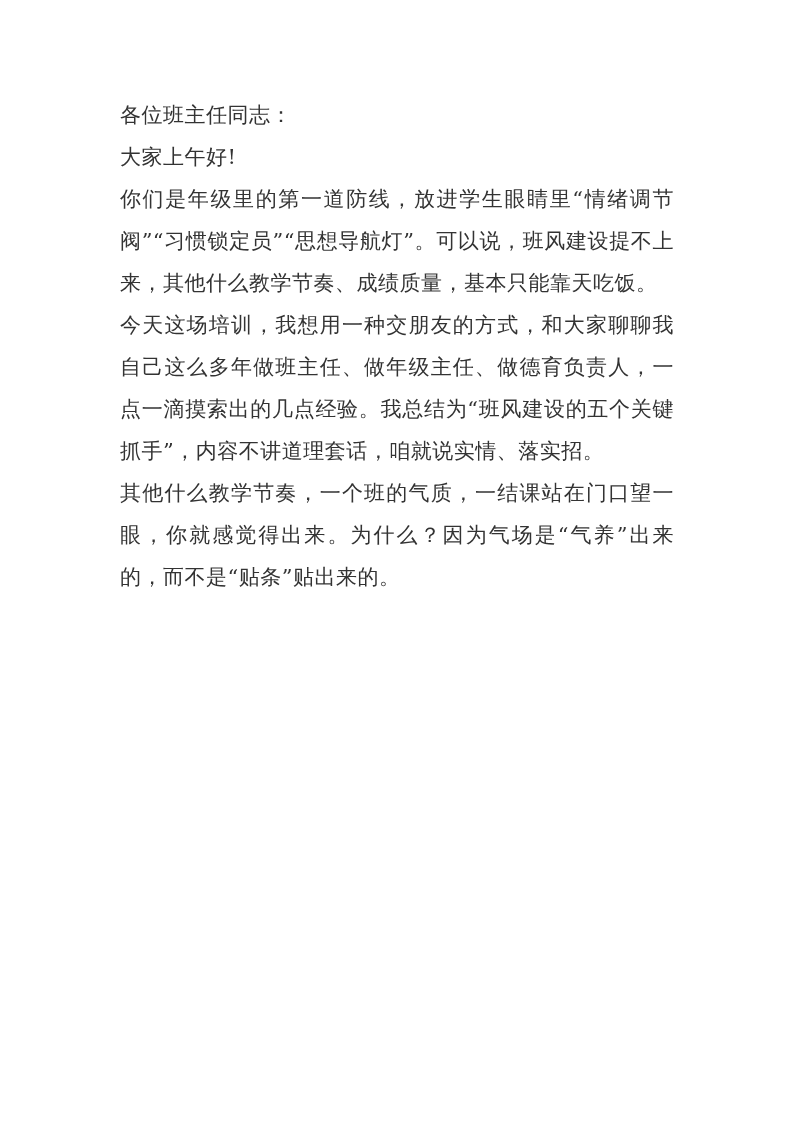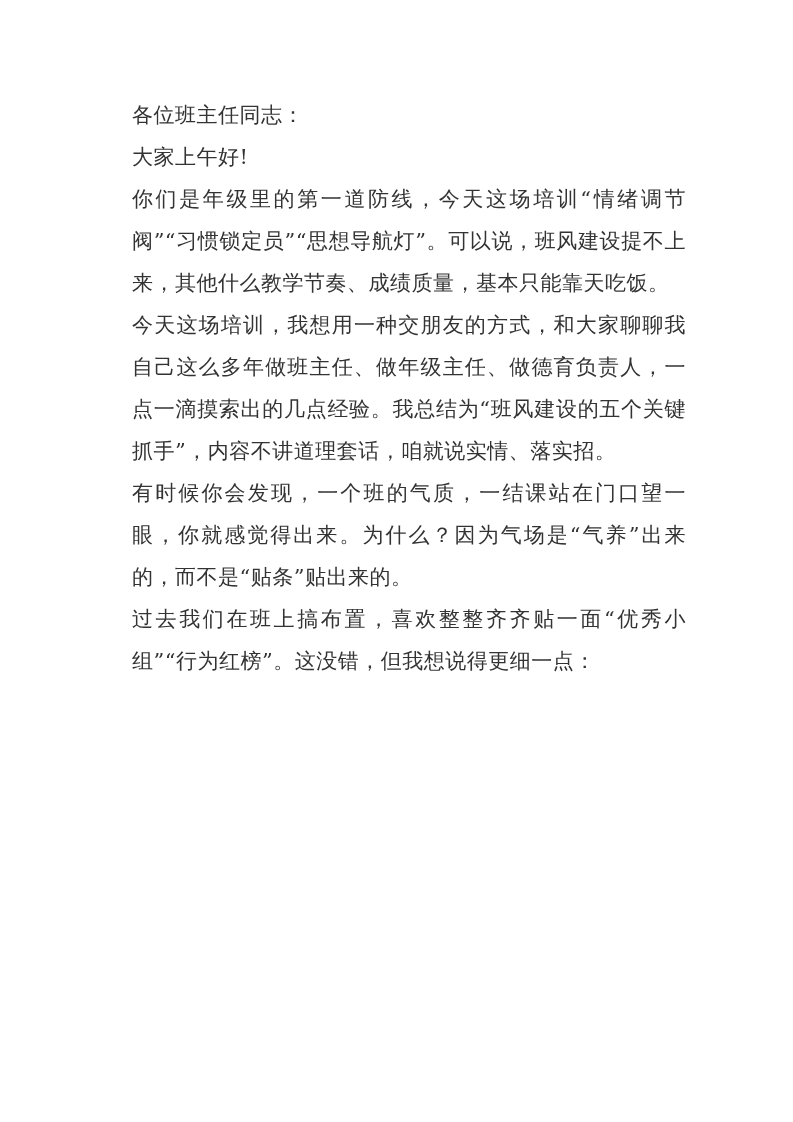--- a/index.html
+++ b/index.html
@@ -19,33 +19,31 @@
     left: 120px;
     top: 94px;
     width: 554px;
     font-family: "DejaVu Serif", "Liberation Serif", serif;
     font-size: 21px;
     line-height: 42px;
     font-weight: 400;
     color: #333333;
     text-align: justify;
     letter-spacing: 0.5px;
-    margin-left: 12px;
   }
   .doc-body p {
     margin: 0;
     padding: 0;
     word-break: break-all;
   }
 </style>
 </head>
 <body>
 
 <div class="page">
   <div class="doc-body">
     <p>各位班主任同志：</p>
     <p>大家上午好!</p>
-    <p>你们是年级里的第一道防线，今天这场培训“情绪调节阀”“习惯锁定员”“思想导航灯”。可以说，班风建设提不上来，其他什么教学节奏、成绩质量，基本只能靠天吃饭。</p>
+    <p>你们是年级里的第一道防线，放进学生眼睛里“情绪调节阀”“习惯锁定员”“思想导航灯”。可以说，班风建设提不上来，其他什么教学节奏、成绩质量，基本只能靠天吃饭。</p>
     <p>今天这场培训，我想用一种交朋友的方式，和大家聊聊我自己这么多年做班主任、做年级主任、做德育负责人，一点一滴摸索出的几点经验。我总结为“班风建设的五个关键抓手”，内容不讲道理套话，咱就说实情、落实招。</p>
-    <p>有时候你会发现，一个班的气质，一结课站在门口望一眼，你就感觉得出来。为什么？因为气场是“气养”出来的，而不是“贴条”贴出来的。</p>
-    <p>过去我们在班上搞布置，喜欢整整齐齐贴一面“优秀小组”“行为红榜”。这没错，但我想说得更细一点：</p>
+    <p>其他什么教学节奏，一个班的气质，一结课站在门口望一眼，你就感觉得出来。为什么？因为气场是“气养”出来的，而不是“贴条”贴出来的。</p>
   </div>
 </div>
 
 </body></html>

